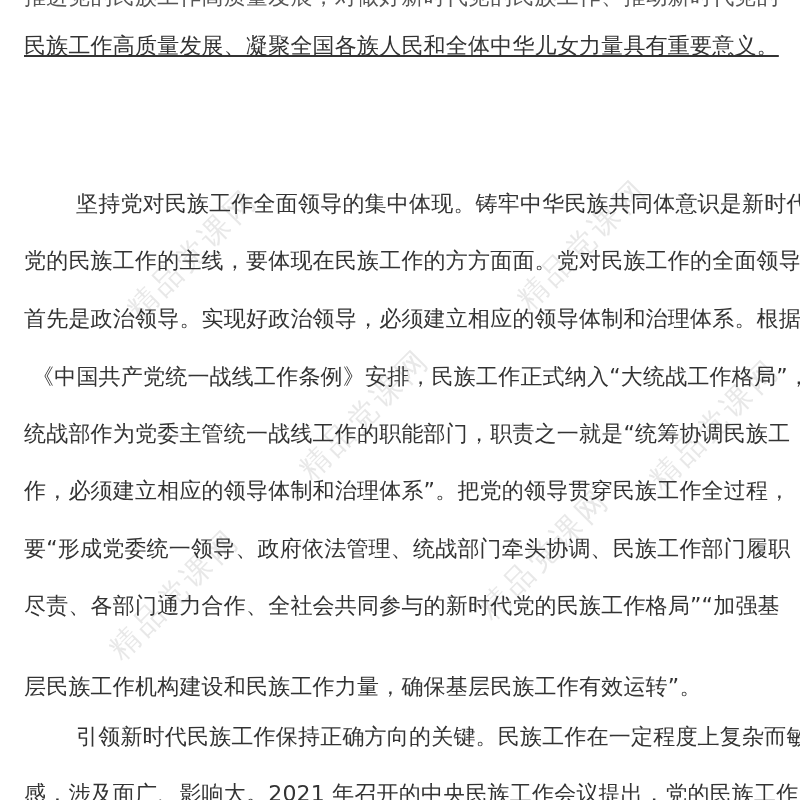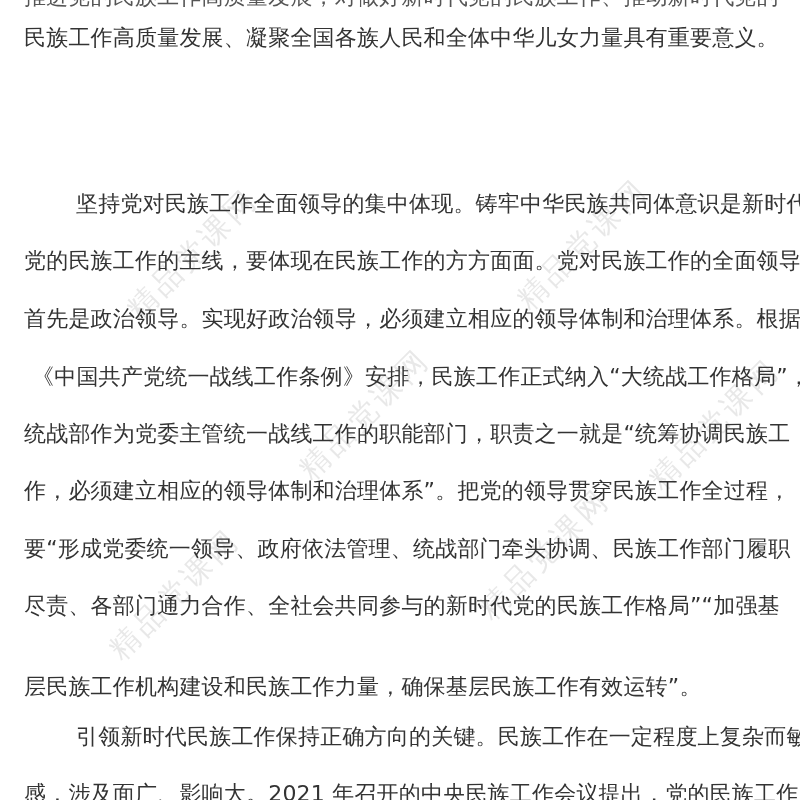--- a/index.html
+++ b/index.html
@@ -65,21 +65,21 @@
 
   <div class="wm" style="left:118px; top:300px;">精品党课网</div>
   <div class="wm" style="left:508px; top:290px;">精品党课网</div>
   <div class="wm" style="left:290px; top:460px;">精品党课网</div>
   <div class="wm" style="left:470px; top:600px;">精品党课网</div>
   <div class="wm" style="left:100px; top:640px;">精品党课网</div>
   <div class="wm" style="left:640px; top:470px;">精品党课网</div>
 
   <div class="line cut">推进党的民族工作高质量发展，对做好新时代党的民族工作、推动新时代党的</div>
 
-  <div class="line" style="top:23px;">民族工作高质量发展、凝聚全国各族人民和全体中华儿女力量具有重要意义。</div>
+  <div class="line" style="top:31px;text-decoration:underline;">民族工作高质量发展、凝聚全国各族人民和全体中华儿女力量具有重要意义。</div>
 
 
   <div>
     <div class="line indent" style="top:189px;">坚持党对民族工作全面领导的集中体现。铸牢中华民族共同体意识是新时代</div>
     <div class="line" style="top:246px;">党的民族工作的主线，要体现在民族工作的方方面面。党对民族工作的全面领导</div>
     <div class="line" style="top:304px;">首先是政治领导。实现好政治领导，必须建立相应的领导体制和治理体系。根据</div>
     <div class="line" style="top:362px;margin-left:8px;">《中国共产党统一战线工作条例》安排，民族工作正式纳入“大统战工作格局”，</div>
     <div class="line" style="top:419px;">统战部作为党委主管统一战线工作的职能部门，职责之一就是“统筹协调民族工</div>
     <div class="line" style="top:476px;">作，必须建立相应的领导体制和治理体系”。把党的领导贯穿民族工作全过程，</div>
     <div class="line" style="top:534px;">要“形成党委统一领导、政府依法管理、统战部门牵头协调、民族工作部门履职</div>

